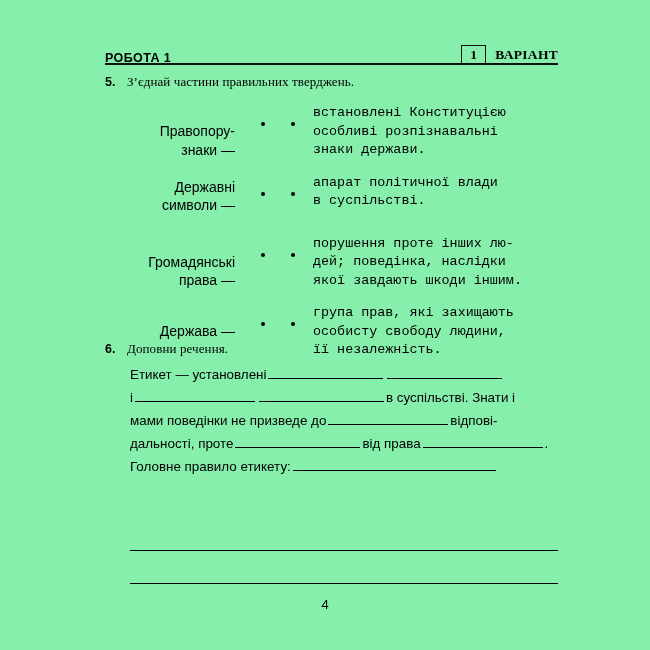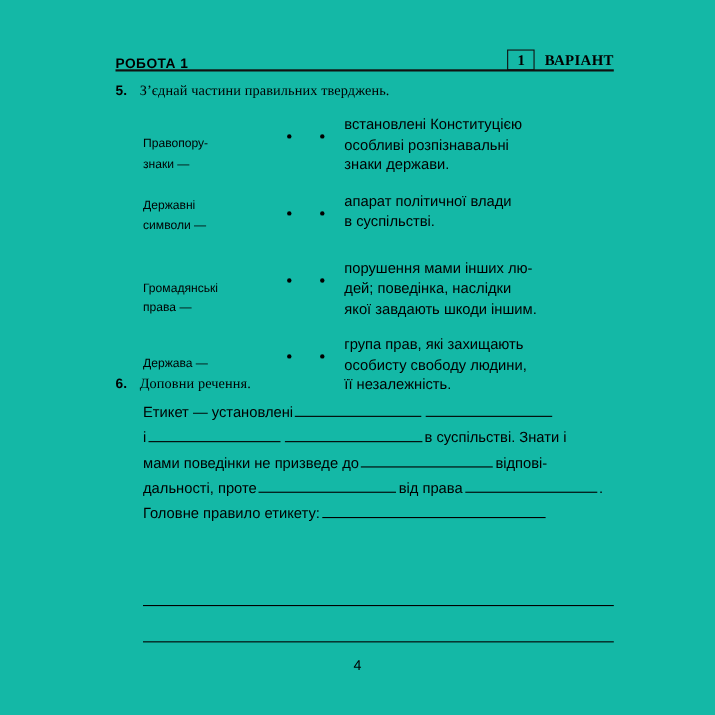--- a/index.html
+++ b/index.html
@@ -13,21 +13,21 @@
     overflow: hidden;
     font-family: "Liberation Sans", sans-serif;
     color: #000000;
     -webkit-font-smoothing: antialiased;
   }
 
   .page {
     position: relative;
     width: 650px;
     height: 650px;
-    background: #14b8a6;
+    background: #86efac;
     box-sizing: border-box;
     padding-left: 12px;
   }
 
   
   .header {
     position: absolute;
     left: 105px;
     top: 38px;
     width: 453px;
@@ -111,22 +111,23 @@
   }
   .match-row {
     display: flex;
     align-items: flex-start;
     margin-bottom: 14px;
   }
   .match-left {
     width: 105px;
     flex: 0 0 105px;
     font-family: "Liberation Sans", sans-serif;
-    font-size: 11px;
+    font-size: 14px;
     line-height: 18.5px;
+    text-align: right;
   }
   .match-dot-col {
     width: 56px;
     flex: 0 0 56px;
     display: flex;
     justify-content: center;
   }
   .match-dot-col.right {
     width: 22px;
     flex: 0 0 22px;
@@ -134,21 +135,21 @@
   }
   .dot {
     display: block;
     width: 4px;
     height: 4px;
     border-radius: 50%;
     background: #000000;
   }
   .match-right {
     flex: 1 1 auto;
-    font-family: Liberation Sans, sans-serif;
+    font-family: Liberation Mono, monospace;
     font-size: 13.4px;
     line-height: 18.5px;
   }
 
   
   .pad-1 { padding-top: 18px; }
   .pad-0 { padding-top: 4px; }
   .shift-down-12 { margin-top: 12px; }
   .shift-down-20 { margin-top: 20px; }
 
@@ -268,21 +269,21 @@
         <div>Громадянські</div>
         <div>права —</div>
       </div>
       <div class="match-dot-col pad-1">
         <span class="dot"></span>
       </div>
       <div class="match-dot-col right pad-1">
         <span class="dot"></span>
       </div>
       <div class="match-right">
-        <div>порушення мами інших лю-</div>
+        <div>порушення проте інших лю-</div>
         <div>дей; поведінка, наслідки</div>
         <div>якої завдають шкоди іншим.</div>
       </div>
     </div>
 
     <div class="match-row">
       <div class="match-left pad-1">
         <div>Держава —</div>
       </div>
       <div class="match-dot-col pad-1">

